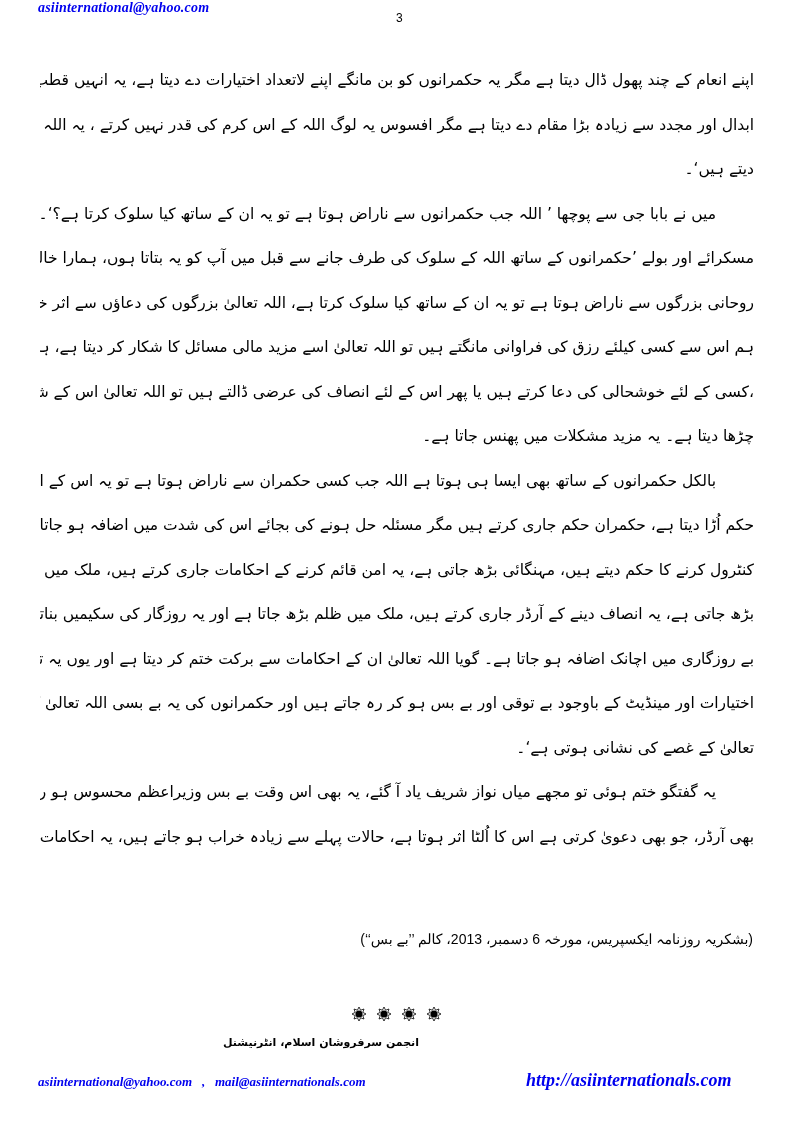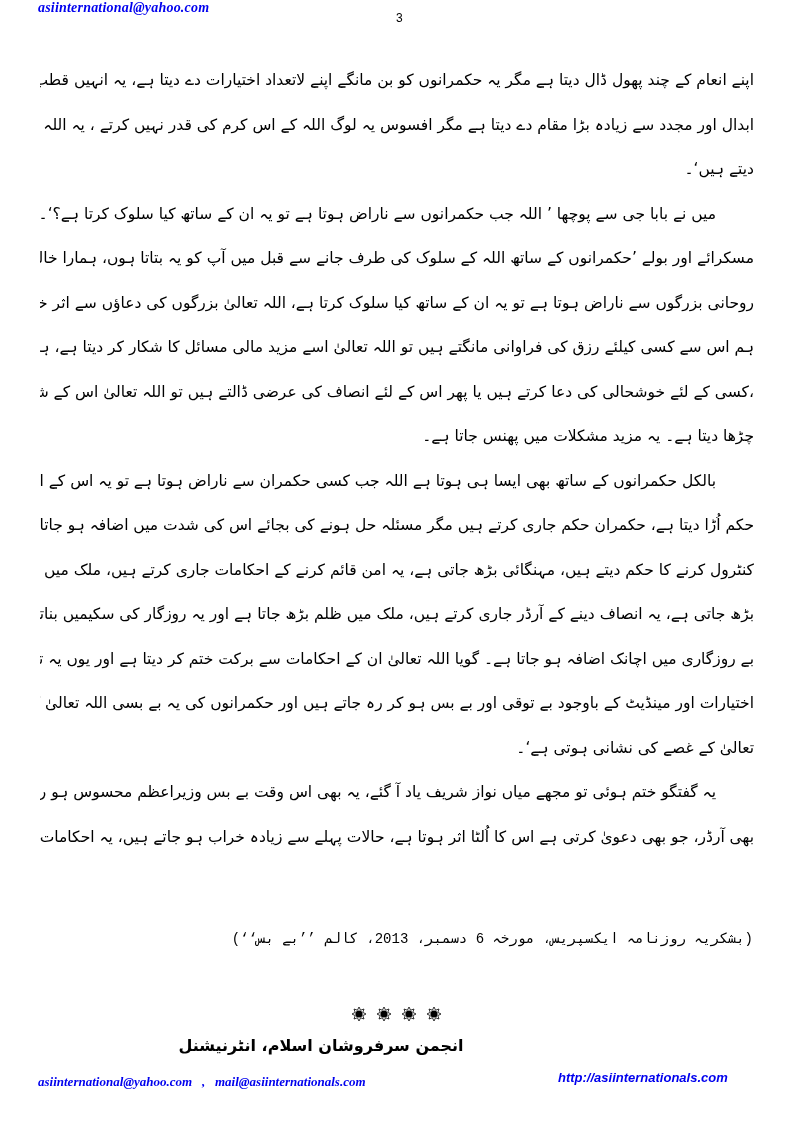--- a/index.html
+++ b/index.html
@@ -60,21 +60,21 @@
     .para .line.last {
       text-align-last: right;
     }
     .source-line {
       position: absolute;
       right: 40px;
       top: 924px;
       width: 714px;
       direction: rtl;
       text-align: right;
-      font-family: Liberation Mono, monospace;
+      font-family: Liberation Sans, sans-serif;
       font-size: 14px;
       line-height: 30px;
       white-space: nowrap;
     }
     .ornaments {
       position: absolute;
       left: 0;
       width: 793px;
       top: 1007px;
       text-align: center;
@@ -92,45 +92,44 @@
     .ornament svg { display: block; }
     .org-name {
       position: absolute;
       left: 0;
       width: 642px;
       top: 1036px;
       text-align: center;
       direction: rtl;
       font-family: "DejaVu Sans", sans-serif;
       font-weight: bold;
-      font-size: 16px;
+      font-size: 11px;
       color: #000;
     }
     .footer-emails {
       position: absolute;
       left: 38px;
       top: 1074px;
       font-family: "Liberation Serif", serif;
       font-style: italic;
       font-weight: bold;
       font-size: 13px;
       color: #0000ee;
       white-space: pre;
       text-align: right;
     }
     .footer-url {
       position: absolute;
       left: 526px;
       top: 1070px;
-      font-family: Liberation Sans, sans-serif;
+      font-family: Liberation Serif, serif;
       font-style: italic;
       font-weight: bold;
-      font-size: 13px;
+      font-size: 18px;
       color: #0000ee;
-      margin-left: 32px;
     }
   </style>
 </head>
 <body>
 
 <div class="header-email">asiinternational@yahoo.com</div>
 <div class="page-number">3</div>
 
 <div class="body-text">
   <p class="para">

